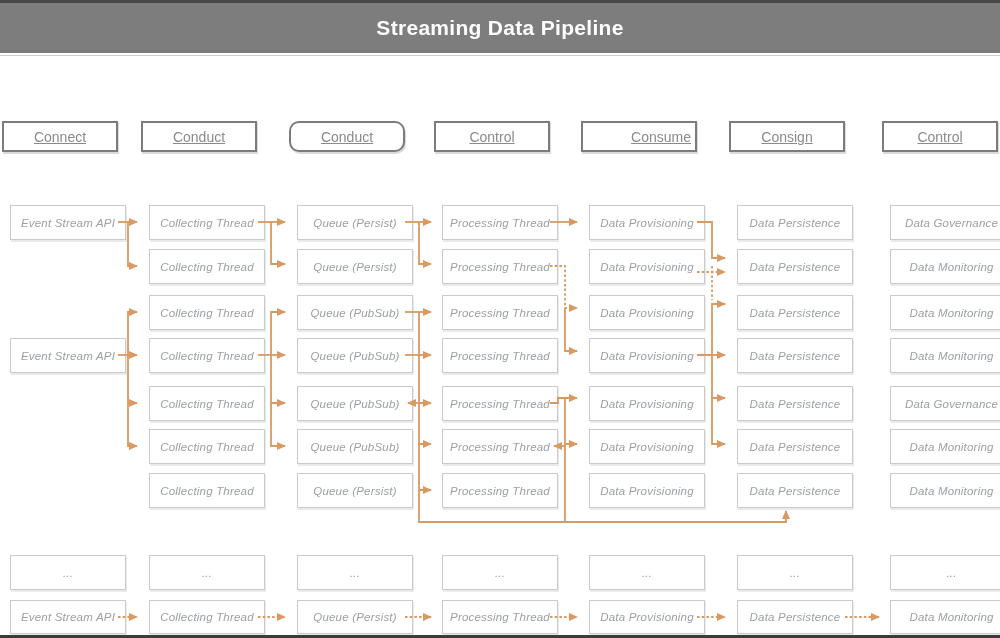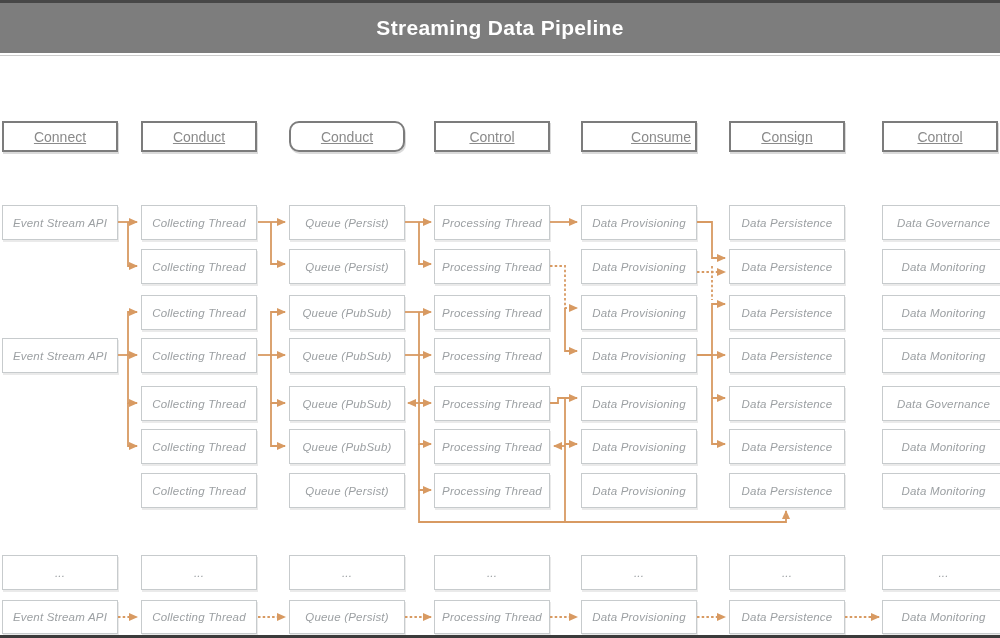--- a/index.html
+++ b/index.html
@@ -26,21 +26,21 @@
     display: flex; align-items: center; justify-content: center;
     box-shadow: 1px 2px 0 rgba(150,150,150,.35);
     text-decoration: underline;
   }
   .node {
     position: absolute; background: #ffffff;
     border: 1px solid #c7cbcd; color: #9ca0a3;
     font-size: 11.5px; font-style: italic; letter-spacing: .2px;
     display: flex; align-items: center; justify-content: center;
     box-shadow: 1px 2px 0 rgba(185,185,185,.3);
-    white-space: nowrap; overflow: hidden;
+    white-space: nowrap; overflow: hidden; margin-left: 8px;
   }
   svg.arrows { position: absolute; left:0; top:0; width:1000px; height:638px; pointer-events: none; }
   .watermark {
     position: absolute; right: 8px; bottom: 4px;
     font-size: 21px; color: #979797; opacity: .8; letter-spacing: 1px;
   }
   .bottom-bar { position: absolute; left:0; right:0; bottom:0; height:3px; background:#3b3b3b; }
 </style>
 </head>
 <body>

